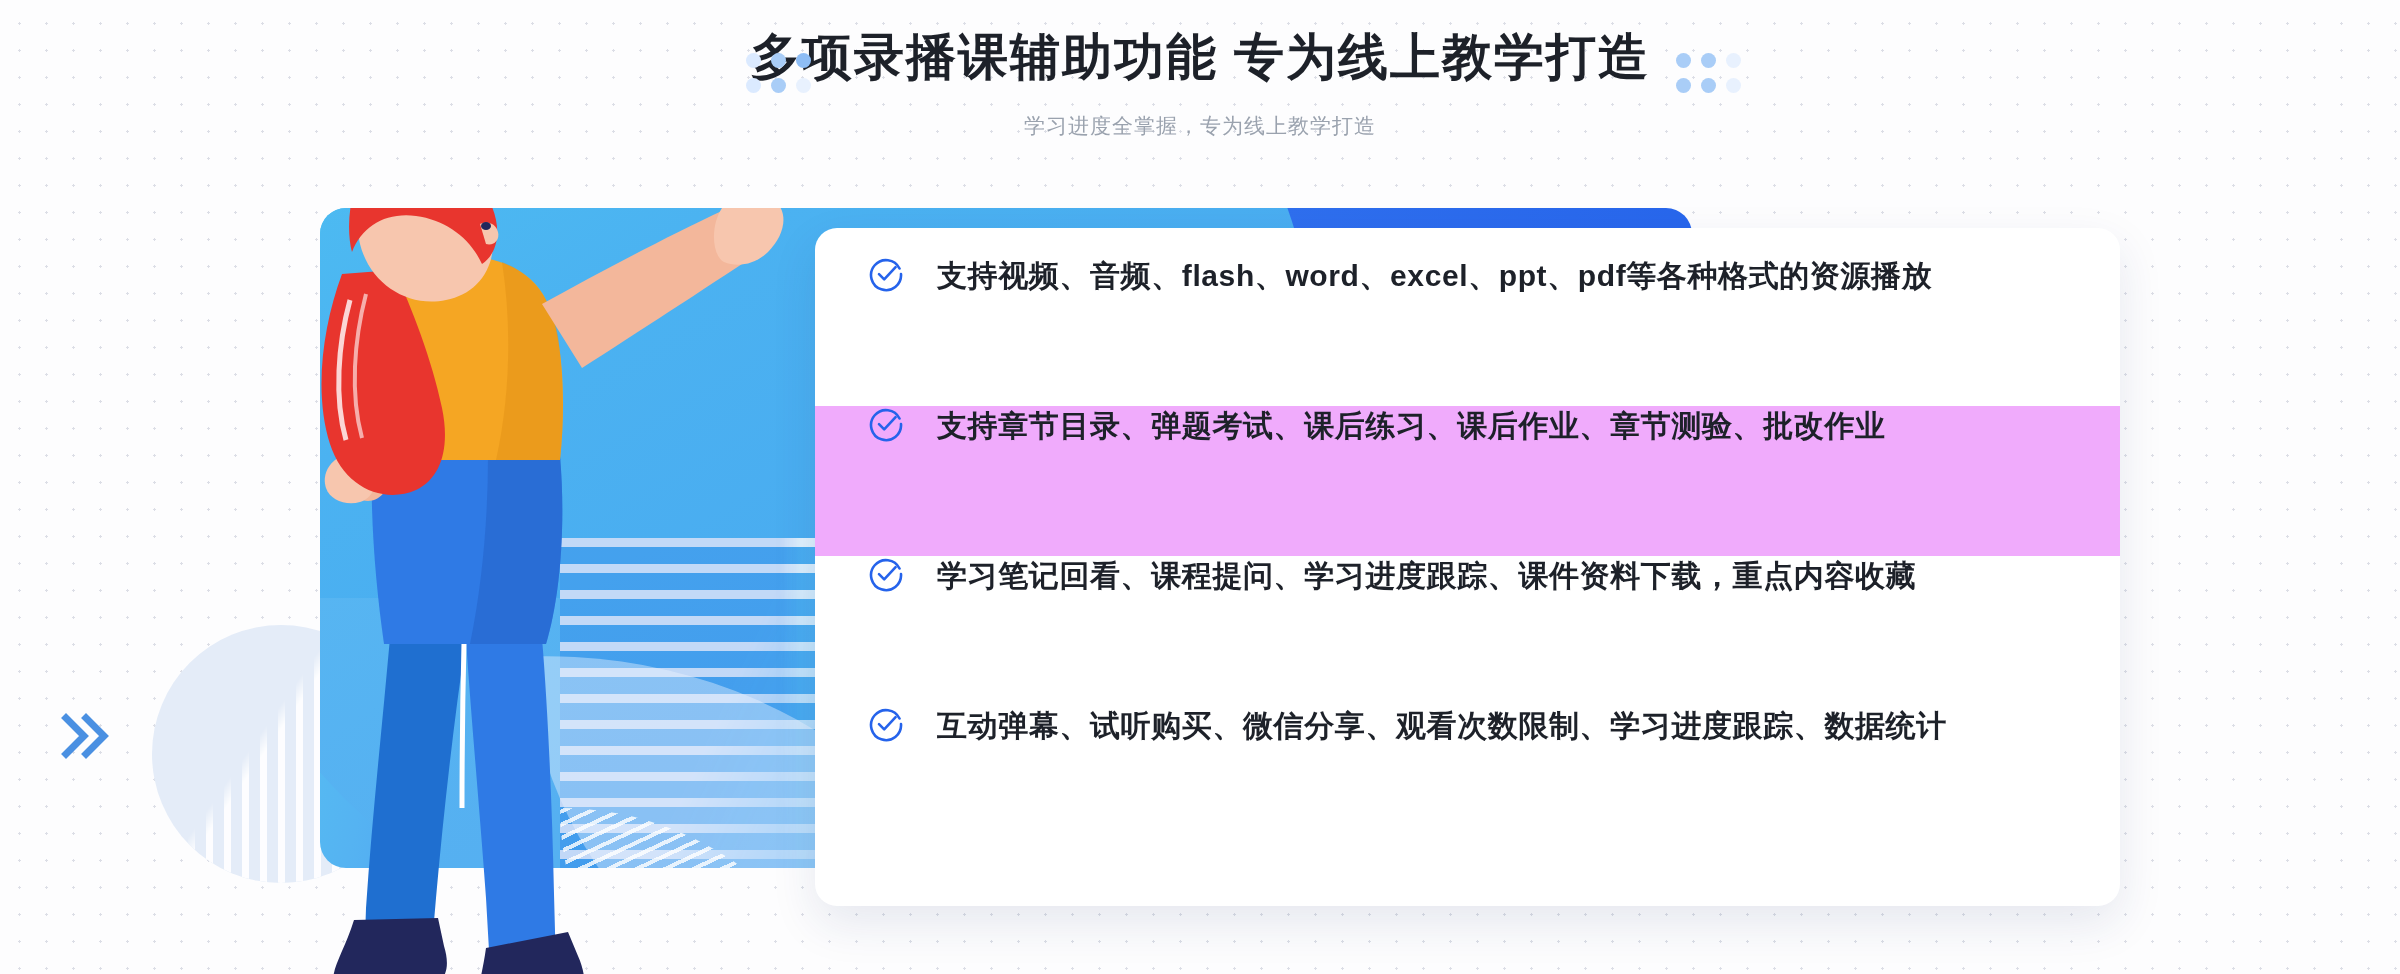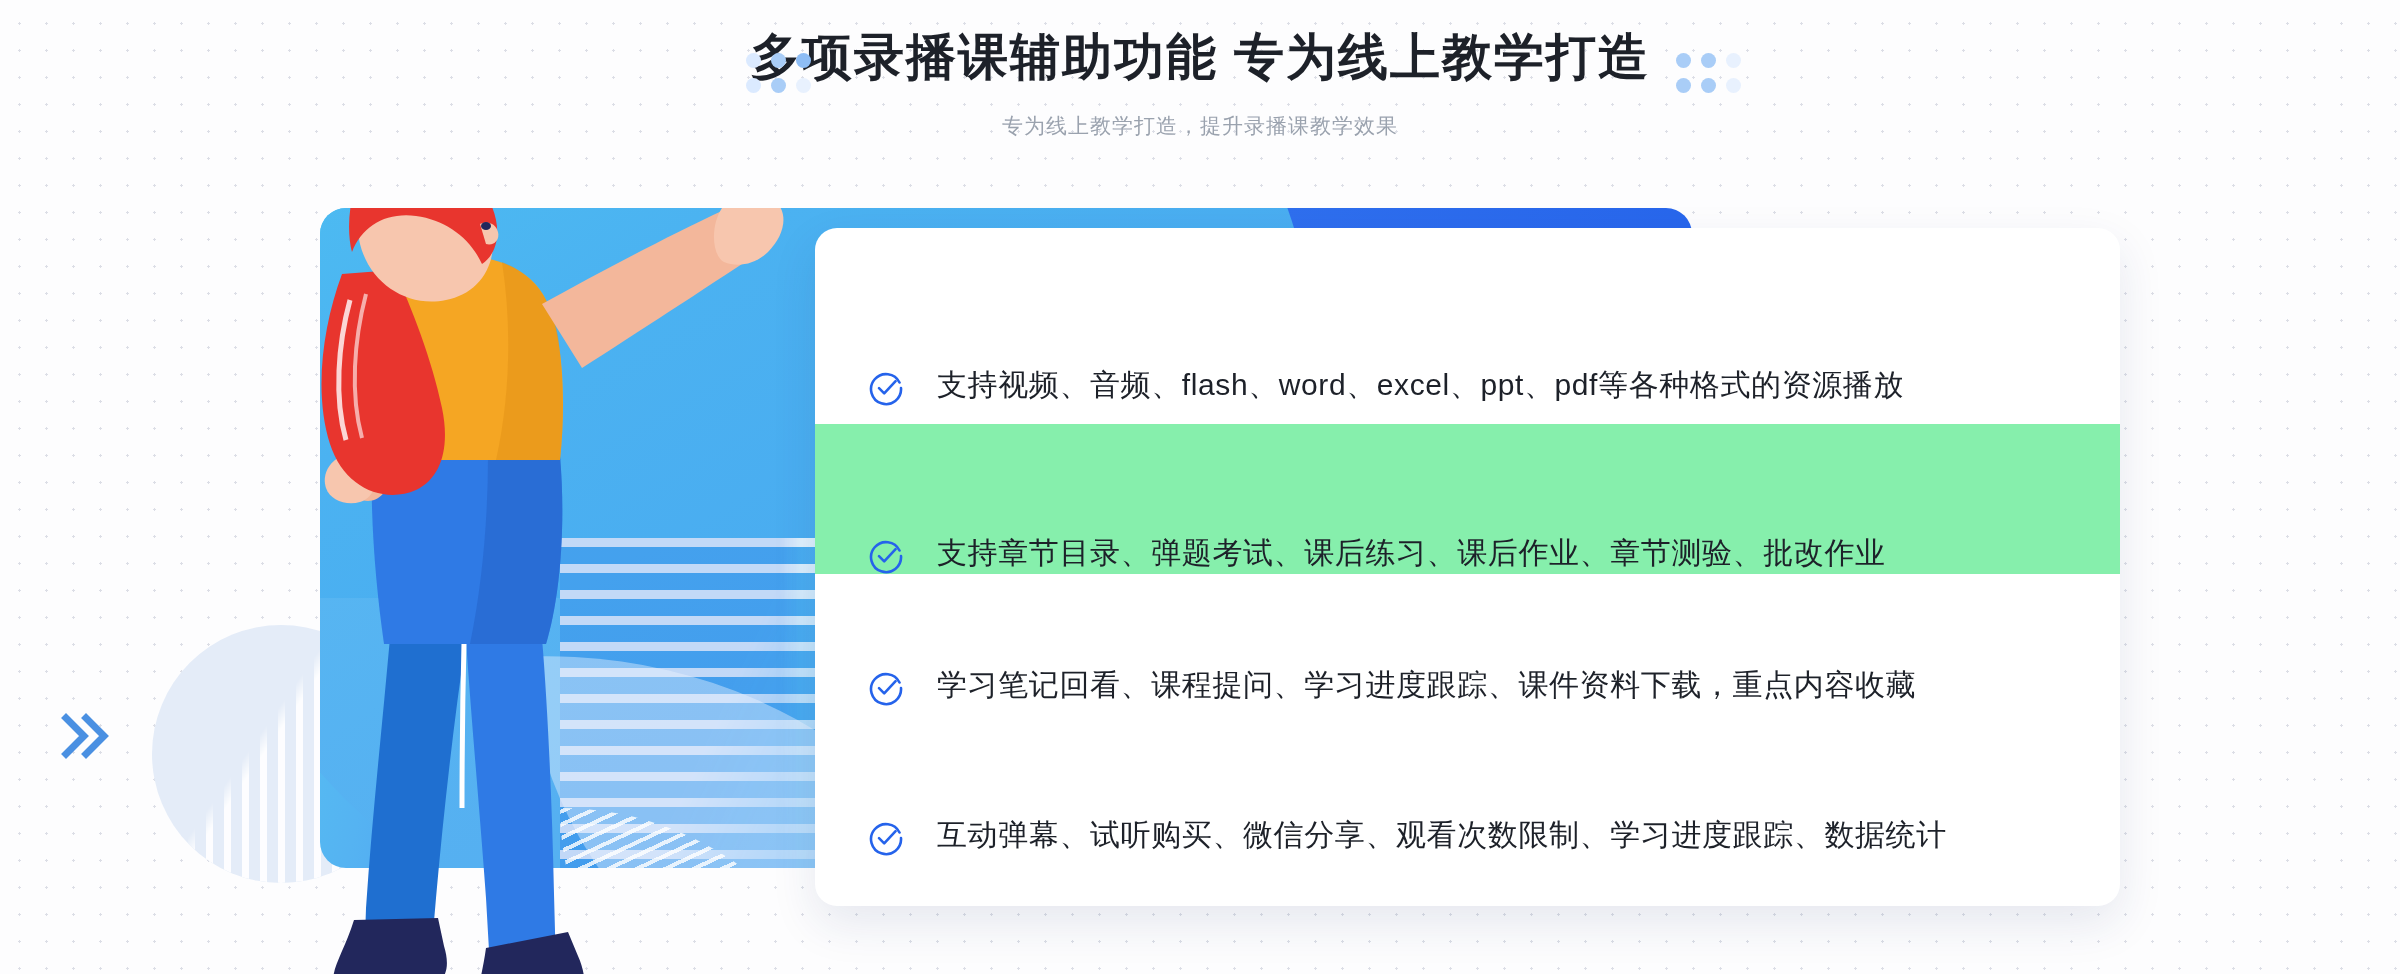--- a/index.html
+++ b/index.html
@@ -118,24 +118,24 @@
 
   
   .card{
     position:absolute;left:815px;top:228px;width:1305px;height:678px;
     background:#ffffff;border-radius:22px;
     box-shadow:0 18px 46px rgba(25,50,110,.10);
     overflow:hidden;
   }
   .row{
     position:absolute;left:0;width:1305px;height:150px;
-    display:flex;align-items:flex-end;
+    display:flex;align-items:flex-start;font-weight:bold;
   }
   .row.r1{top:28px;}
-  .row.r2{top:196px;background:#86efac;}
+  .row.r2{top:178px;background:#f0abfc;}
   .row.r3{top:328px;}
   .row.r4{top:478px;}
   .check{
     margin-left:53px;width:36px;height:36px;flex:0 0 36px;
   }
   .row-text{
     margin-left:33px;font-size:30px;color:#1d2129;letter-spacing:.6px;
     white-space:nowrap;
   }
   
@@ -152,21 +152,21 @@
   }
   .chev-right{position:absolute;left:60px;top:710px;width:56px;height:52px;}
 </style>
 </head>
 <body>
 
 <div class="stage">
 
   <div class="header">
     <div class="title">多项录播课辅助功能 专为线上教学打造</div>
-    <div class="subtitle">专为线上教学打造，提升录播课教学效果</div>
+    <div class="subtitle">学习进度全掌握，专为线上教学打造</div>
   </div>
 
   <div class="dotgrid dots-left">
     <span class="d-a"></span>
       <span class="d-b"></span>
       <span class="d-c"></span>
     <span class="d-a"></span>
       <span class="d-b"></span>
       <span class="d-d"></span>
   </div>

